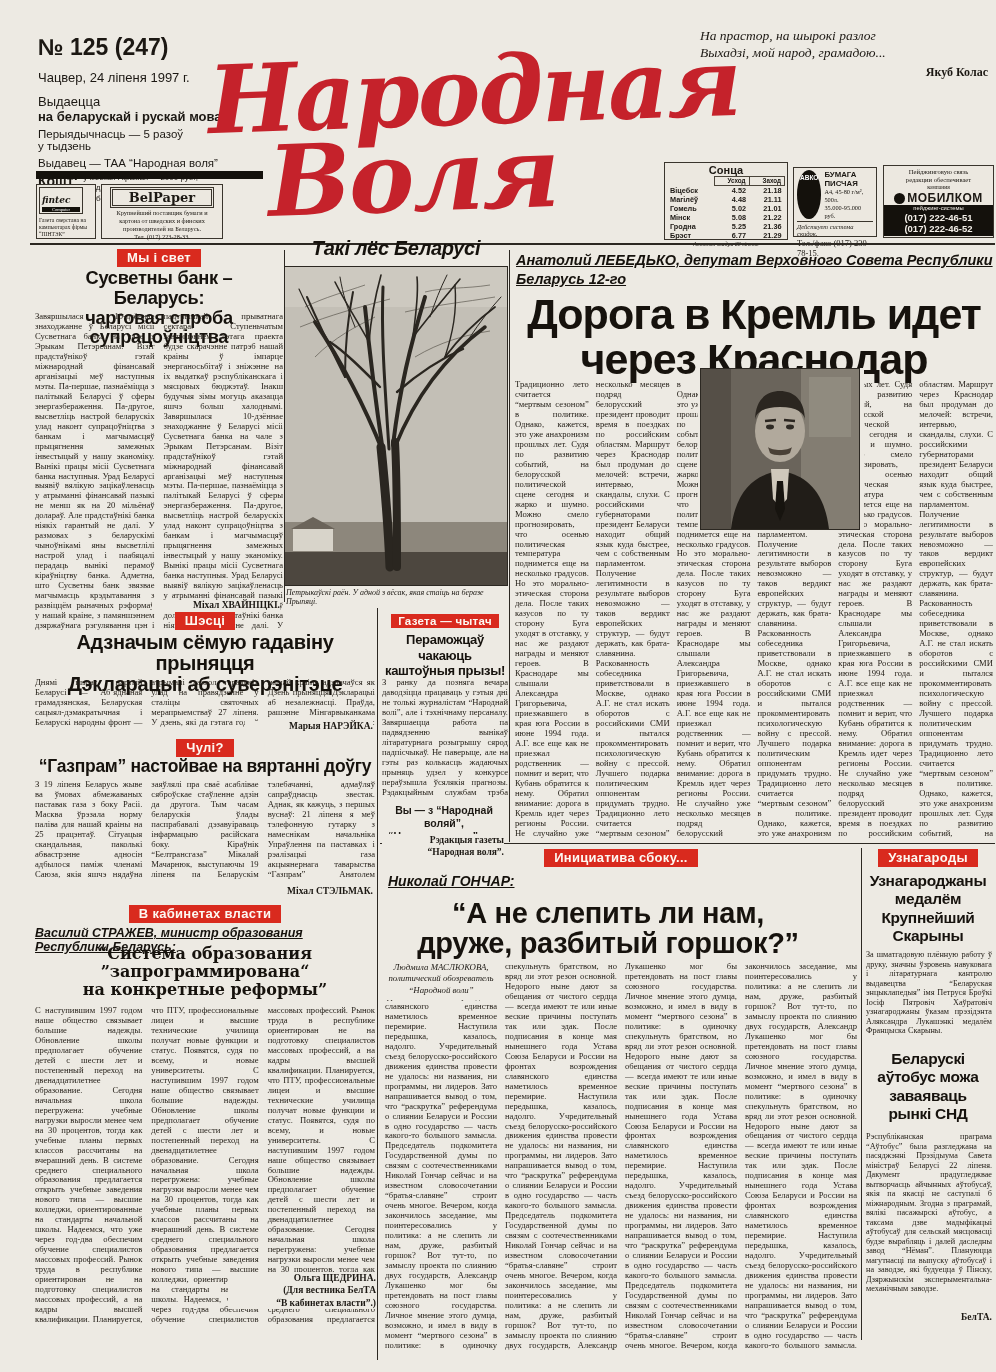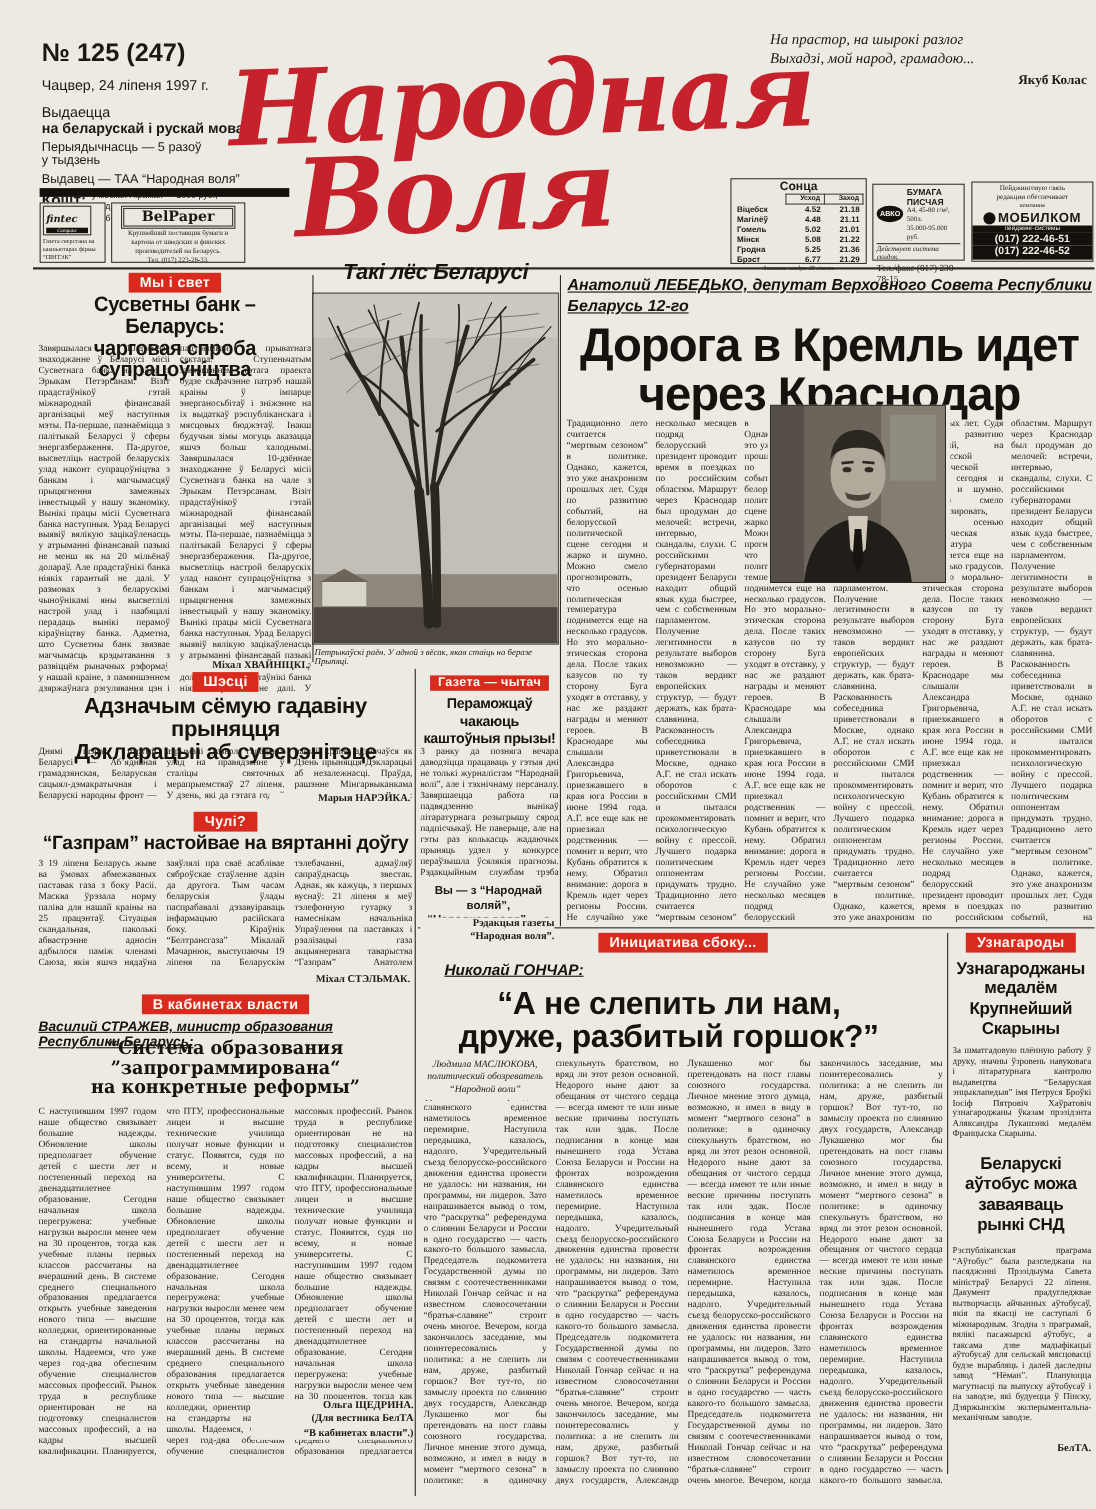--- a/index.html
+++ b/index.html
@@ -117,21 +117,21 @@
           <td style="font-weight:bold;">Брэст</td>
           <td class="num">6.77</td>
           <td class="num">21.29</td>
         </tr>
   </tbody>
     </table>
   <div style="text-align:center;font-style:italic;font-size:5.8px;">Апошняя квадра 28 ліпеня.</div>
 </div>
 
 <div class="abs boxad" style="left:793px;top:167px;width:84px;height:70px;padding:2px 3px;">
-  <div style="display:flex;align-items:center;">
+  <div style="display:flex;">
     <span style="background:#14110c;color:#fff;border-radius:50%;font-weight:bold;font-size:6.5px;padding:4px 3px;font-family:'Liberation Sans',sans-serif;">АВКО</span>
     <span style="margin-left:3px;">
       <span class="sans" style="font-size:7.8px;font-weight:bold;display:block;">БУМАГА ПИСЧАЯ</span>
       <span class="tiny" style="display:block;">А4, 45-80 г/м², 500л.</span>
       <span class="tiny" style="display:block;">35.000-95.000 руб.</span>
     </span>
   </div>
   <div style="border-top:1px solid #3a352d;margin-top:2px;padding-top:1px;font-style:italic;font-size:6.5px;">Действует система скидок.</div>
   <div style="font-size:8.5px;margin-top:1px;">Тел./факс (017) 230-78-15.</div>
 </div>
@@ -285,21 +285,21 @@
 <div class="abs bodytxt" style="left:35px;top:1006px;width:340px;height:324px;column-count:3;column-gap:9px;">С наступившим 1997 годом наше общество связывает большие надежды. Обновление школы предполагает обучение детей с шести лет и постепенный переход на двенадцатилетнее образование. Сегодня начальная школа перегружена: учебные нагрузки выросли менее чем на 30 процентов, тогда как учебные планы первых классов рассчитаны на вчерашний день. В системе среднего специального образования предлагается открыть учебные заведения нового типа — высшие колледжи, ориентированные на стандарты начальной школы. Надеемся, что уже через год-два обеспечим обучение специалистов массовых профессий. Рынок труда в республике ориентирован не на подготовку специалистов массовых профессий, а на кадры высшей квалификации. Планируется, что ПТУ, профессиональные лицеи и высшие технические училища получат новые функции и статус. Появятся, судя по всему, и новые университеты. С наступившим 1997 годом наше общество связывает большие надежды. Обновление школы предполагает обучение детей с шести лет и постепенный переход на двенадцатилетнее образование. Сегодня начальная школа перегружена: учебные нагрузки выросли менее чем на 30 процентов, тогда как учебные планы первых классов рассчитаны на вчерашний день. В системе среднего специального образования предлагается открыть учебные заведения нового типа — высшие колледжи, ориентированные на стандарты начальной школы. Надеемся, что уже через год-два обеспечим обучение специалистов массовых профессий. Рынок труда в республике ориентирован не на подготовку специалистов массовых профессий, а на кадры высшей квалификации. Планируется, что ПТУ, профессиональные лицеи и высшие технические училища получат новые функции и статус. Появятся, судя по всему, и новые университеты. С наступившим 1997 годом наше общество связывает большие надежды. Обновление школы предполагает обучение детей с шести лет и постепенный переход на двенадцатилетнее образование. Сегодня начальная школа перегружена: учебные нагрузки выросли менее чем на 30 процентов, тогда как учебные планы первых классов рассчитаны на вчерашний день. В системе среднего специального образования предлагается открыть учебные заведения нового типа — высшие колледжи, ориентированные на стандарты начальной школы. Надеемся, что уже через год-два обеспечим обучение специалистов массовых профессий. Рынок труда в республике ориентирован не на подготовку специалистов массовых профессий, а на кадры высшей квалификации. Планируется, что ПТУ, профессиональные лицеи и высшие технические училища получат новые функции и статус. Появятся, судя по всему, и новые университеты.</div>
 <div class="abs sign" style="left:228px;top:1272px;width:148px;line-height:1.3;text-align:right;">
   <div>Ольга ЩЕДРИНА.</div>
   <div>(Для вестника БелТА</div>
   <div>“В кабинетах власти”.)</div>
 </div>
 
 <div class="abs tagrow" style="left:385px;top:848px;width:472px;">
   <span class="tag">Инициатива сбоку...</span>
 </div>
-<div class="abs kicker" style="left:404px;top:873px;width:200px;font-size:14px;">
+<div class="abs kicker" style="left:388px;top:873px;width:200px;font-size:14px;">
   <u>Николай ГОНЧАР:</u>
 </div>
 <div class="abs hl" style="left:372px;top:898px;width:472px;font-size:29px;">
   <div>“А не слепить ли нам,</div>
   <div>друже, разбитый горшок?”</div>
 </div>
 <div class="abs bodytxt" style="left:385px;top:962px;width:472px;height:396px;column-count:4;column-gap:8px;">После подписания в конце мая нынешнего года Устава Союза Беларуси и России на фронтах возрождения славянского единства наметилось временное перемирие. Наступила передышка, казалось, надолго. Учредительный съезд белорусско-российского движения единства провести не удалось: ни названия, ни программы, ни лидеров. Зато напрашивается вывод о том, что “раскрутка” референдума о слиянии Беларуси и России в одно государство — часть какого-то большого замысла. Председатель подкомитета Государственной думы по связям с соотечественниками Николай Гончар сейчас и на известном словосочетании “братья-славяне” строит очень многое. Вечером, когда закончилось заседание, мы поинтересовались у политика: а не слепить ли нам, друже, разбитый горшок? Вот тут-то, по замыслу проекта по слиянию двух государств, Александр Лукашенко мог бы претендовать на пост главы союзного государства. Личное мнение этого думца, возможно, и имел в виду в момент “мертвого сезона” в политике: в одиночку спекульнуть братством, но вряд ли этот резон основной. Недорого ныне дают за обещания от чистого сердца — всегда имеют те или иные веские причины поступать так или эдак. После подписания в конце мая нынешнего года Устава Союза Беларуси и России на фронтах возрождения славянского единства наметилось временное перемирие. Наступила передышка, казалось, надолго. Учредительный съезд белорусско-российского движения единства провести не удалось: ни названия, ни программы, ни лидеров. Зато напрашивается вывод о том, что “раскрутка” референдума о слиянии Беларуси и России в одно государство — часть какого-то большого замысла. Председатель подкомитета Государственной думы по связям с соотечественниками Николай Гончар сейчас и на известном словосочетании “братья-славяне” строит очень многое. Вечером, когда закончилось заседание, мы поинтересовались у политика: а не слепить ли нам, друже, разбитый горшок? Вот тут-то, по замыслу проекта по слиянию двух государств, Александр Лукашенко мог бы претендовать на пост главы союзного государства. Личное мнение этого думца, возможно, и имел в виду в момент “мертвого сезона” в политике: в одиночку спекульнуть братством, но вряд ли этот резон основной. Недорого ныне дают за обещания от чистого сердца — всегда имеют те или иные веские причины поступать так или эдак. После подписания в конце мая нынешнего года Устава Союза Беларуси и России на фронтах возрождения славянского единства наметилось временное перемирие. Наступила передышка, казалось, надолго. Учредительный съезд белорусско-российского движения единства провести не удалось: ни названия, ни программы, ни лидеров. Зато напрашивается вывод о том, что “раскрутка” референдума о слиянии Беларуси и России в одно государство — часть какого-то большого замысла. Председатель подкомитета Государственной думы по связям с соотечественниками Николай Гончар сейчас и на известном словосочетании “братья-славяне” строит очень многое. Вечером, когда закончилось заседание, мы поинтересовались у политика: а не слепить ли нам, друже, разбитый горшок? Вот тут-то, по замыслу проекта по слиянию двух государств, Александр Лукашенко мог бы претендовать на пост главы союзного государства. Личное мнение этого думца, возможно, и имел в виду в момент “мертвого сезона” в политике: в одиночку спекульнуть братством, но вряд ли этот резон основной. Недорого ныне дают за обещания от чистого сердца — всегда имеют те или иные веские причины поступать так или эдак. После подписания в конце мая нынешнего года Устава Союза Беларуси и России на фронтах возрождения славянского единства наметилось временное перемирие. Наступила передышка, казалось, надолго. Учредительный съезд белорусско-российского движения единства провести не удалось: ни названия, ни программы, ни лидеров. Зато напрашивается вывод о том, что “раскрутка” референдума о слиянии Беларуси и России в одно государство — часть какого-то большого замысла. Председатель подкомитета Государственной думы по связям с соотечественниками Николай Гончар сейчас и на известном словосочетании “братья-славяне” строит очень многое. Вечером, когда закончилось заседание, мы поинтересовались у политика: а не слепить ли нам, друже, разбитый горшок? Вот тут-то, по замыслу проекта по слиянию двух государств, Александр Лукашенко мог бы претендовать на пост главы союзного государства. Личное мнение этого думца, возможно, и имел в виду в момент “мертвого сезона” в политике: в одиночку спекульнуть братством, но вряд ли этот резон основной. Недорого ныне дают за обещания от чистого сердца — всегда имеют те или иные веские причины поступать так или эдак.</div>
 <div class="abs" style="left:385px;top:962px;width:112px;height:38px;background:#edeae3;text-align:center;font-style:italic;font-size:8.8px;line-height:1.3;">
   <div>Людмила МАСЛЮКОВА,</div>
   <div>политический обозреватель</div>

